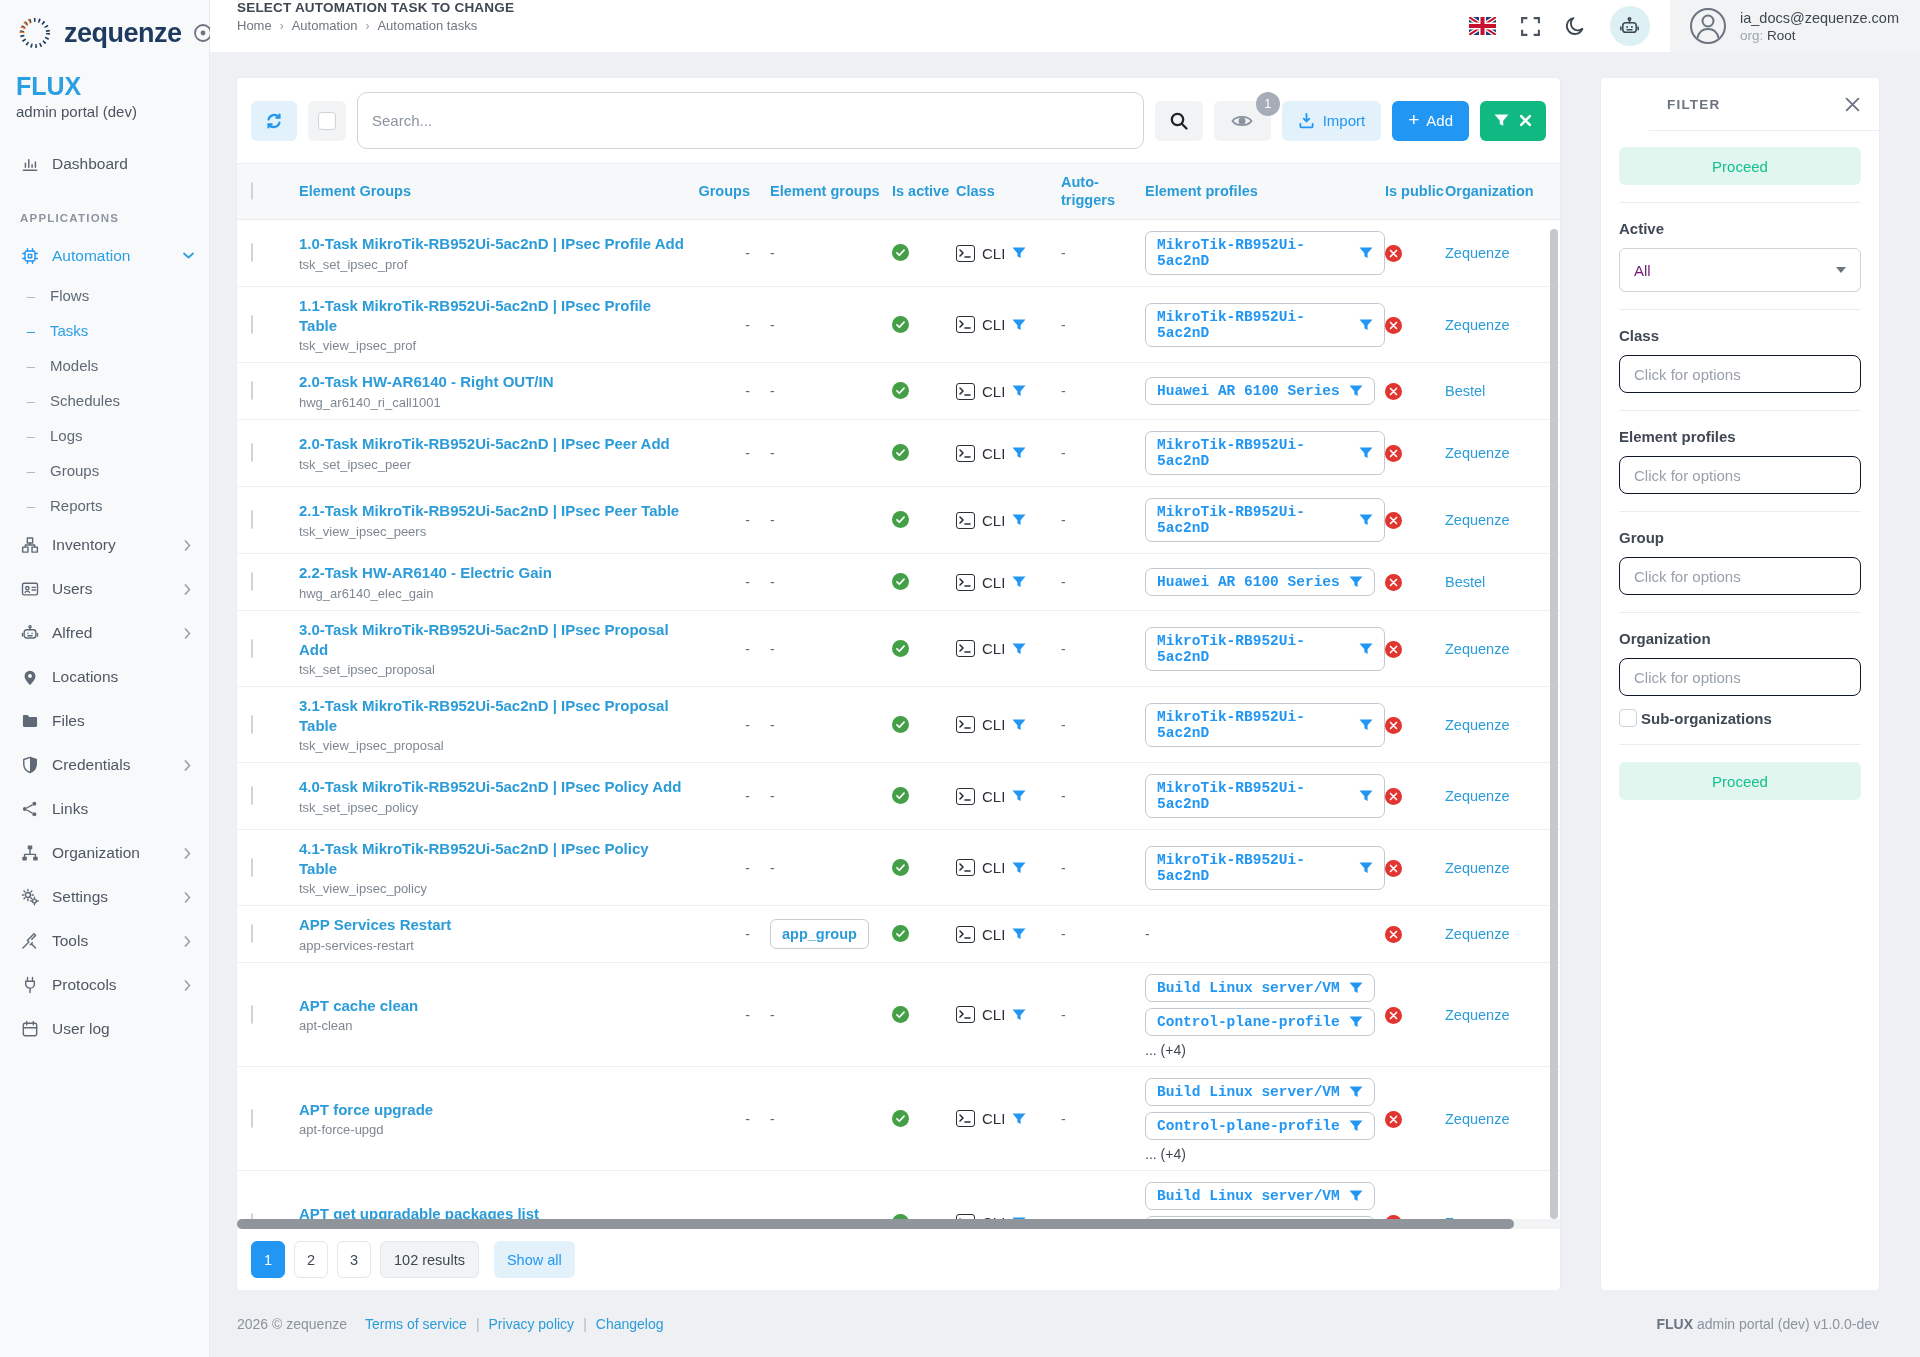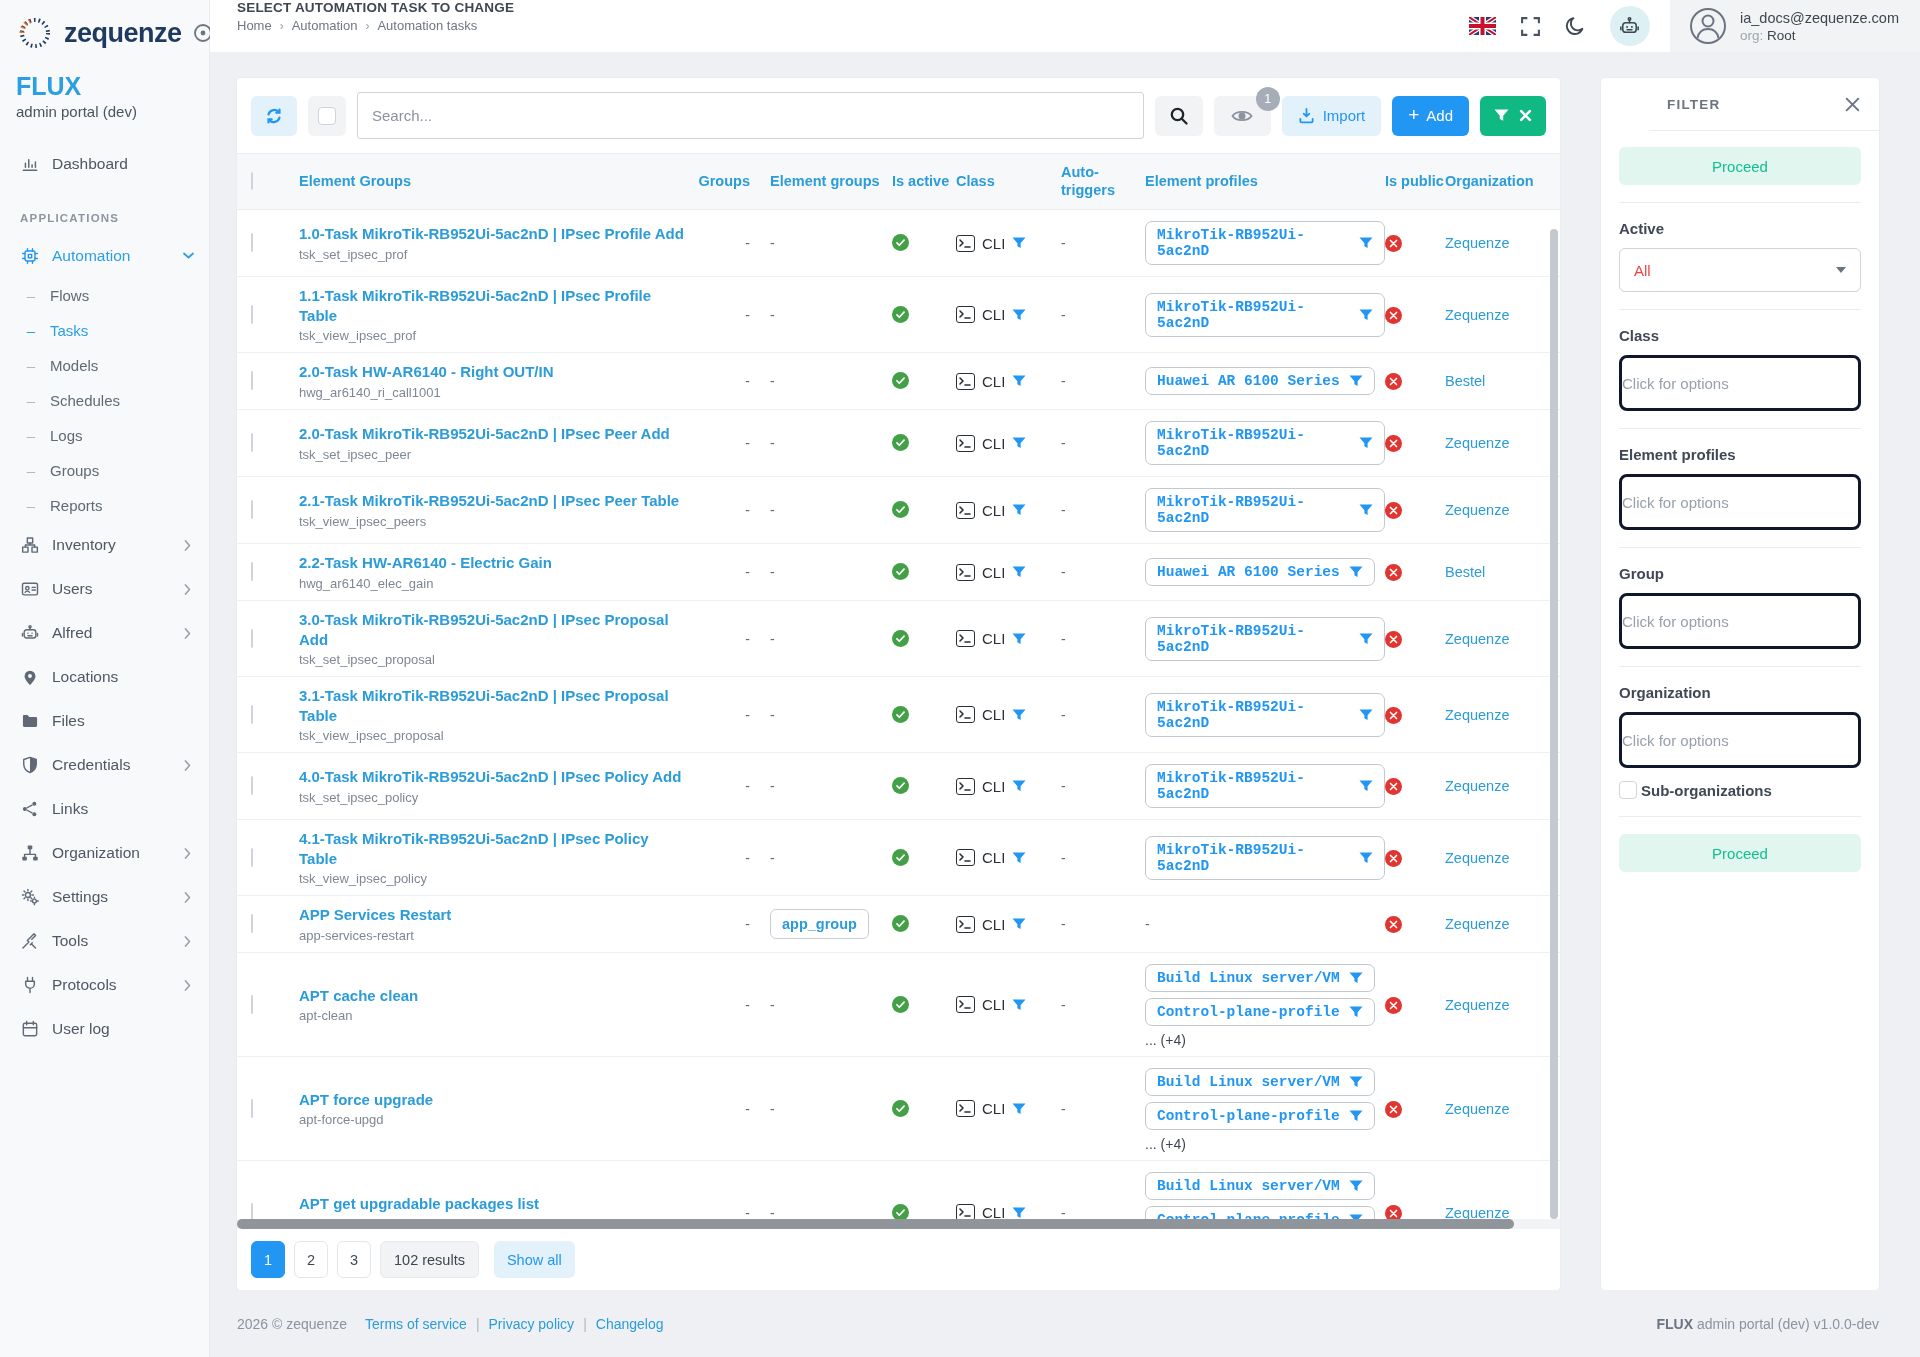--- a/index.html
+++ b/index.html
@@ -46,21 +46,21 @@
   .content { flex:1; display:flex; align-items:flex-start; gap:41px; padding:25px 44px 0 27px; overflow:hidden; }
   .card { background:#fff; border-radius:4px; box-shadow:0 0 0 1px #e9ecf0, 0 1px 2px rgba(30,40,60,.04); }
 
   
   .table-card { width:1323px; height:1212px; display:flex; flex-direction:column; position:relative; }
   .toolbar { display:flex; align-items:center; gap:11px; padding:14px; }
   .tb-btn { height:40px; border:none; border-radius:6px; cursor:pointer; display:flex; align-items:center; justify-content:center; font-family:inherit; }
   .btn-refresh { width:46px; background:#e3f1fb; color:#2196f3; }
   .cb-wrap { width:38px; height:40px; background:#f1f3f5; border-radius:6px; display:flex; align-items:center; justify-content:center; cursor:pointer; }
   .checkbox { width:18px; height:18px; background:#fff; border:1px solid #ced4da; border-radius:4px; }
-  .search-input { flex:1; height:47px; border:1px solid #ced4da; border-radius:3px; padding:0 14px; font-size:15px; font-family:inherit; color:#be185d; }
+  .search-input { flex:1; height:57px; border:1px solid #ced4da; border-radius:10px; padding:0 14px; font-size:15px; font-family:inherit; color:#be185d; }
   .search-input::placeholder { color:#8a939e; }
   .btn-search { width:48px; background:#f1f3f5; }
   .btn-eye { width:57px; background:#f1f3f5; position:relative; }
   .eye-badge { position:absolute; top:-9px; right:-9px; width:24px; height:24px; border-radius:50%; background:#a6adb8; color:#fff; font-size:12.5px; display:flex; align-items:center; justify-content:center; }
   .btn-import { padding:0 16px; background:#e3f1fb; color:#2196f3; font-size:15px; gap:8px; }
   .btn-add { padding:0 16px; background:#2196f3; color:#fff; font-size:15px; gap:7px; }
   .btn-add .plus { font-size:19px; font-weight:400; margin-top:-2px; }
   .btn-filterx { width:66px; background:#10b981; gap:10px; }
 
   .tgrid { display:grid; grid-template-columns:44px 403px 70px 124px 64px 105px 84px 240px 60px 101px; align-items:center; padding:0 14px; }
@@ -98,23 +98,23 @@
   .showall-btn { height:37px; border:none; border-radius:6px; background:#e3f1fb; color:#2196f3; font-size:14.5px; font-family:inherit; padding:0 13px; cursor:pointer; margin-left:6px; }
 
   
   .filter-card { width:278px; height:1212px; display:flex; flex-direction:column; }
   .filter-head { height:53px; display:flex; align-items:center; justify-content:space-between; padding:0 18px; border-bottom:1px solid #e9edf0;margin-left:48px; }
   .filter-title { font-size:13.5px; font-weight:700; letter-spacing:1.2px; color:#6b7480; }
   .filter-body { padding:16px 18px; }
   .proceed-btn { width:100%; height:38px; background:#e1f6ef; color:#12c08e; border:none; border-radius:6px; font-size:15px; font-family:inherit; cursor:pointer; }
   .f-divider { border-top:1px solid #e9edf0; margin:17px 0; }
   .f-label { font-size:15px; font-weight:700; color:#3f4854; margin-bottom:11px; }
-  .f-select { height:44px; border:1px solid #ced4da; border-radius:6px; display:flex; align-items:center; justify-content:space-between; padding:0 14px; font-size:15px; color:#ef4444; cursor:pointer; background:#fff; }
+  .f-select { height:44px; border:1px solid #ced4da; border-radius:6px; display:flex; align-items:center; justify-content:space-between; padding:0 14px; font-size:15px; color:#701a75; cursor:pointer; background:#fff; }
   .caret { width:0; height:0; border-left:5px solid transparent; border-right:5px solid transparent; border-top:6px solid #6b7480; }
-  .f-input { width:100%; height:56px; border:3px solid #0f172a; border-radius:8px; padding:0 0; font-size:15px; font-family:inherit; color:#3e4751; }
+  .f-input { width:100%; height:38px; border:1px solid #0f172a; border-radius:8px; padding:0 14px; font-size:15px; font-family:inherit; color:#3e4751; }
   .f-input::placeholder { color:#98a0aa; }
   .suborg-row { display:flex; align-items:center; gap:4px; margin-top:13px; font-size:15px; font-weight:700; color:#3f4854; cursor:pointer; }
 
   
   .footer { height:67px; display:flex; align-items:center; padding:0 44px 0 27px; font-size:14px; }
   .footer .copy { color:#8b949e; margin-right:18px; }
   .footer a { color:#2b9cd8; text-decoration:none; cursor:pointer; }
   .footer .fsep { color:#b0b7bf; margin:0 9px; }
   .footer-right { margin-left:auto; color:#8b949e; }
   .footer-right b { color:#6b7480; }

